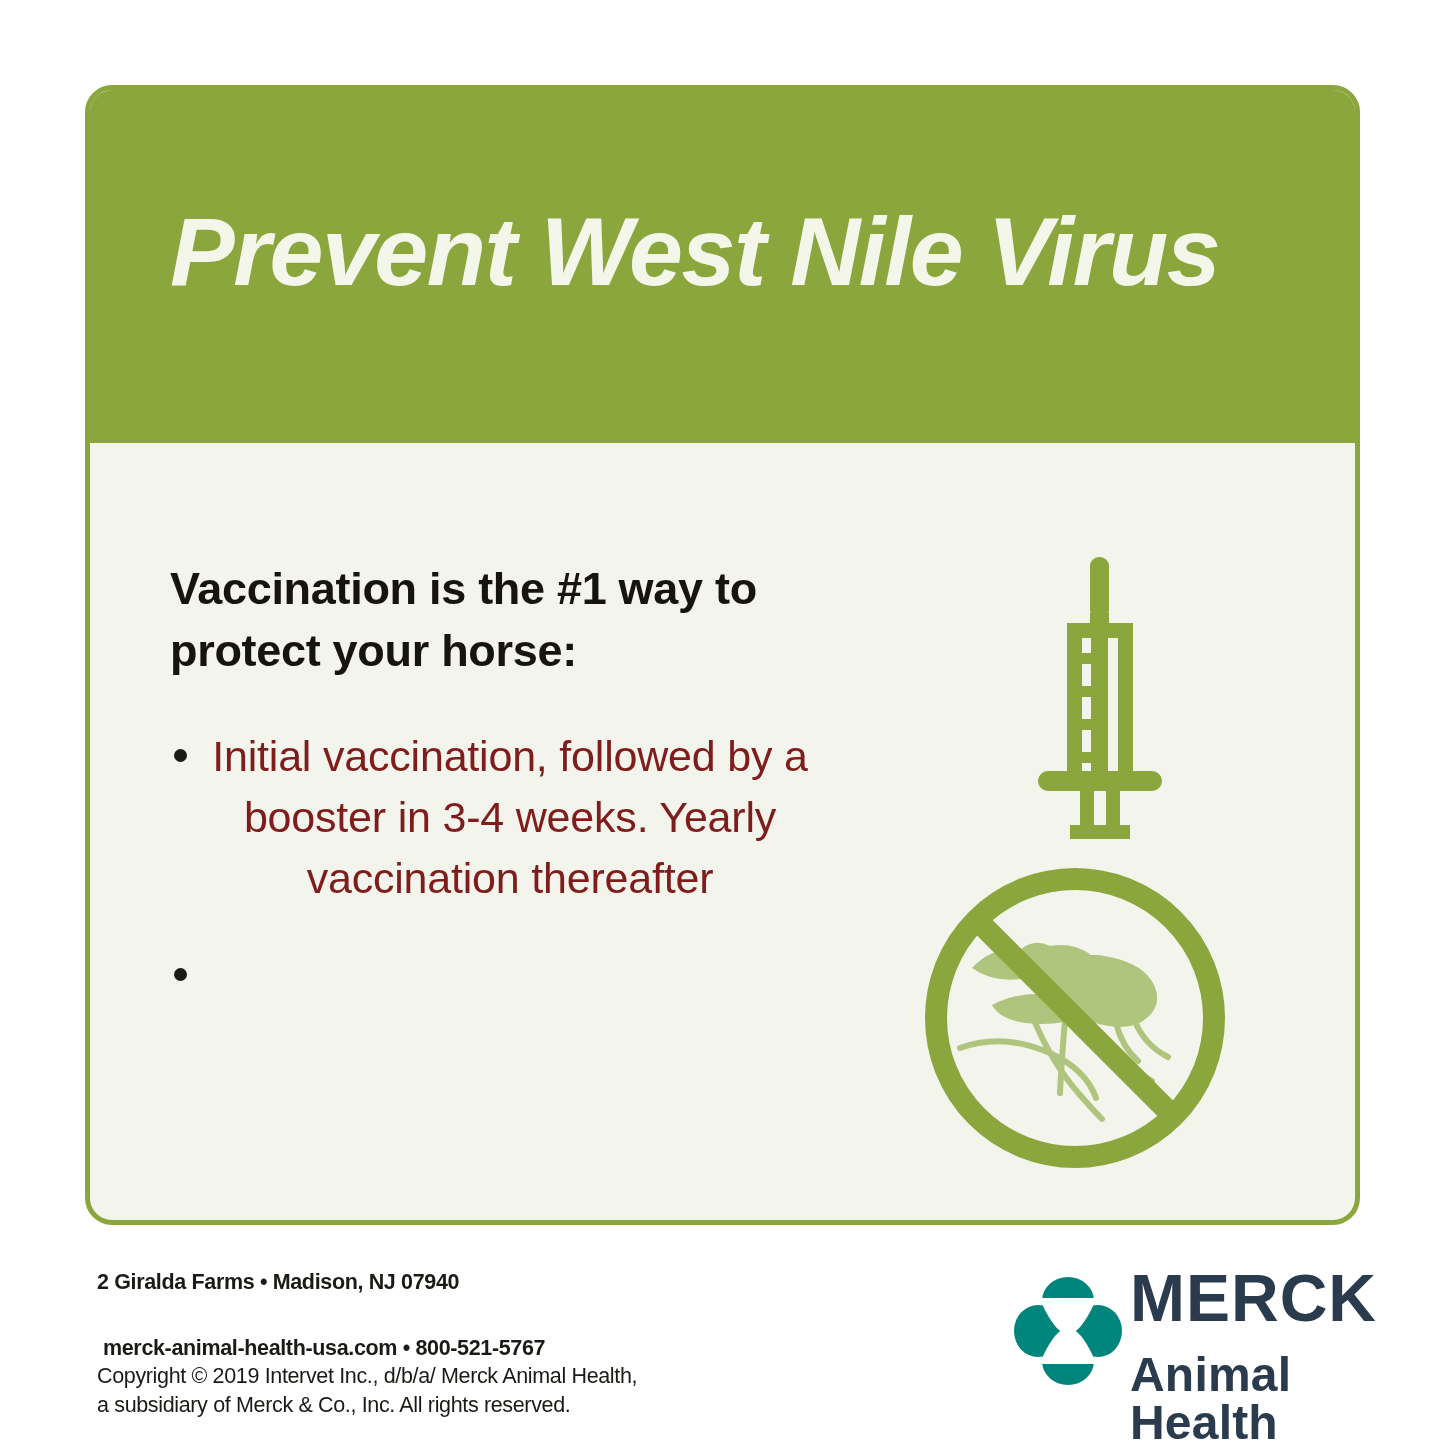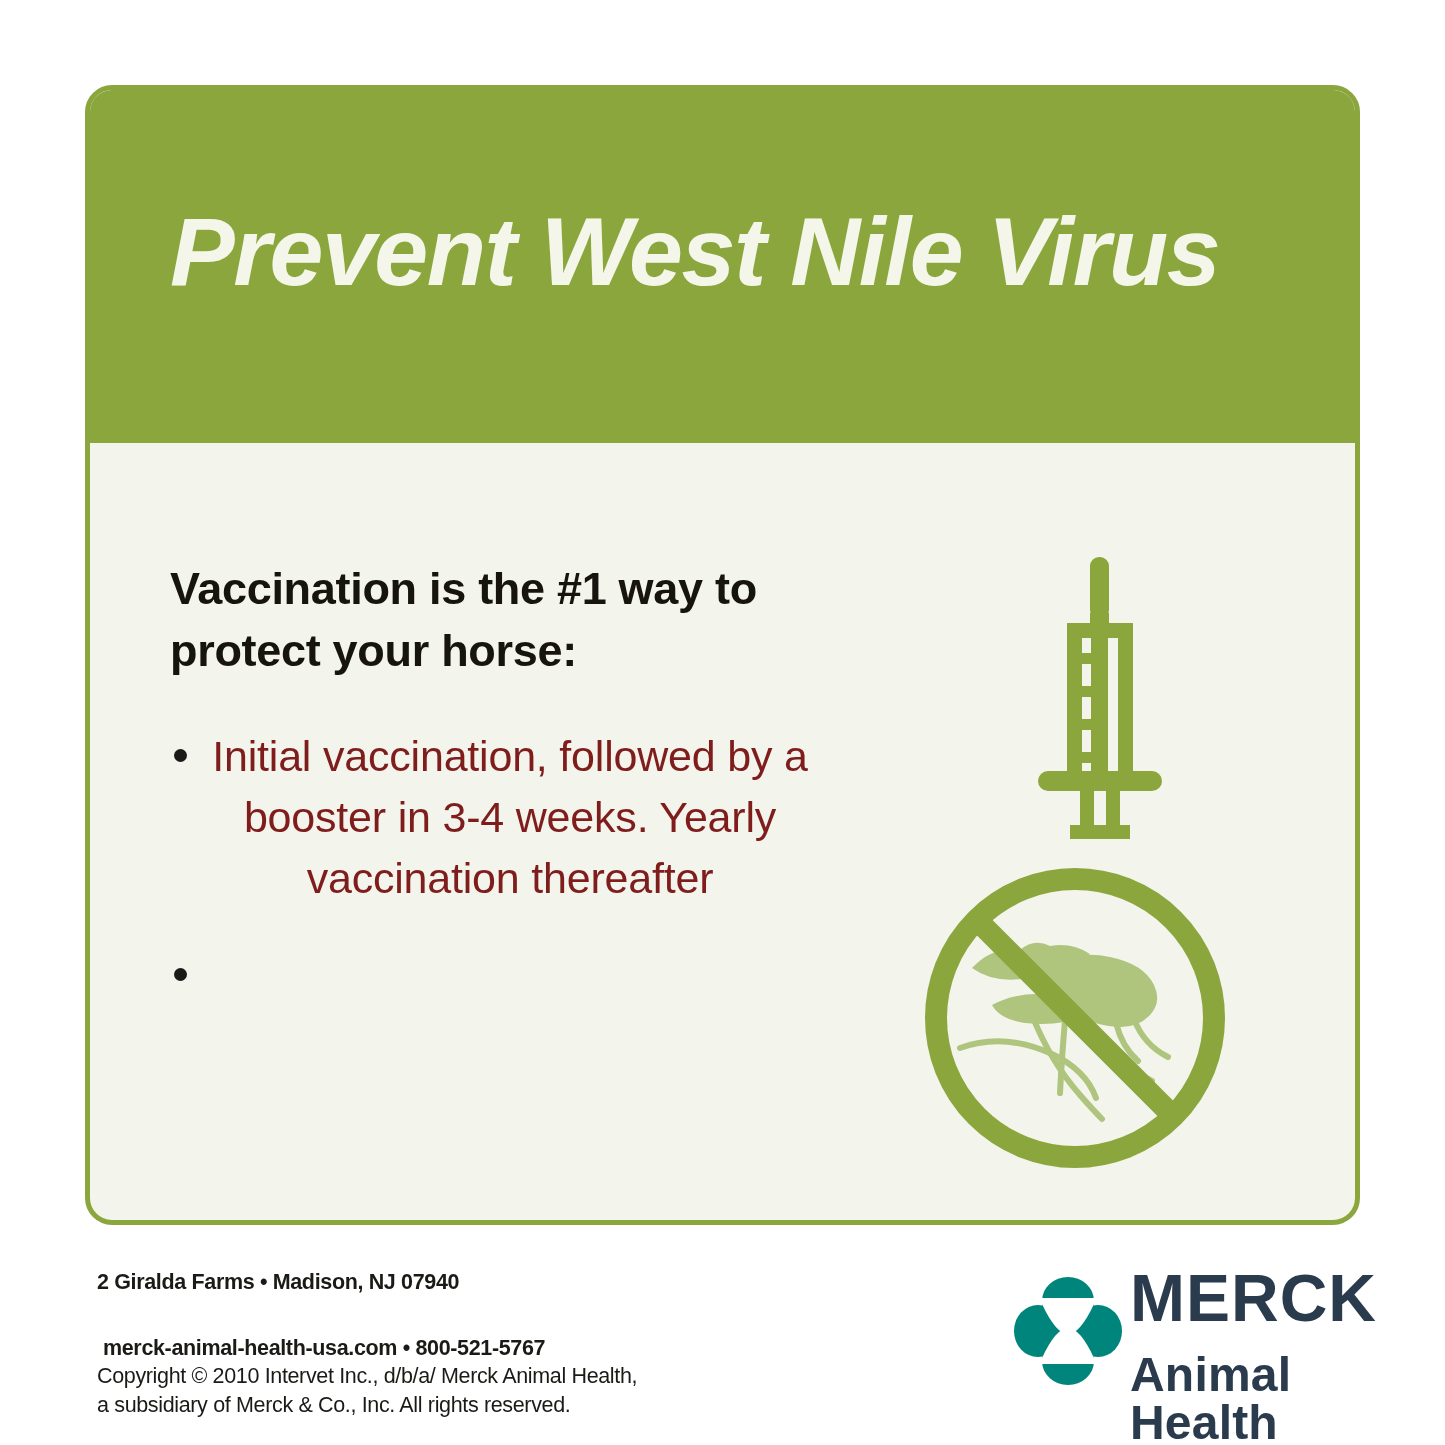--- a/index.html
+++ b/index.html
@@ -278,21 +278,21 @@
 
     </div>
   </div>
 </div>
 
 <div class="footer">
 
   <div class="footer-address">
     <div class="addr-line bold">2 Giralda Farms • Madison, NJ 07940</div>
     <div class="addr-line bold indent">merck-animal-health-usa.com • 800-521-5767</div>
-    <div class="addr-line">Copyright © 2010 Intervet Inc., d/b/a/ Merck Animal Health,</div>
+    <div class="addr-line">Copyright © 2019 Intervet Inc., d/b/a/ Merck Animal Health,</div>
     <div class="addr-line">a subsidiary of Merck &amp; Co., Inc. All rights reserved.</div>
   </div>
 
   <div class="footer-logo">
     <span class="logo-mark">
       <svg width="112" height="112" viewBox="0 0 112 112" aria-hidden="true">
         <g fill="#00857C">
 
           <ellipse cx="56" cy="26" rx="26" ry="24"></ellipse>
           <ellipse cx="56" cy="86" rx="26" ry="24"></ellipse>

